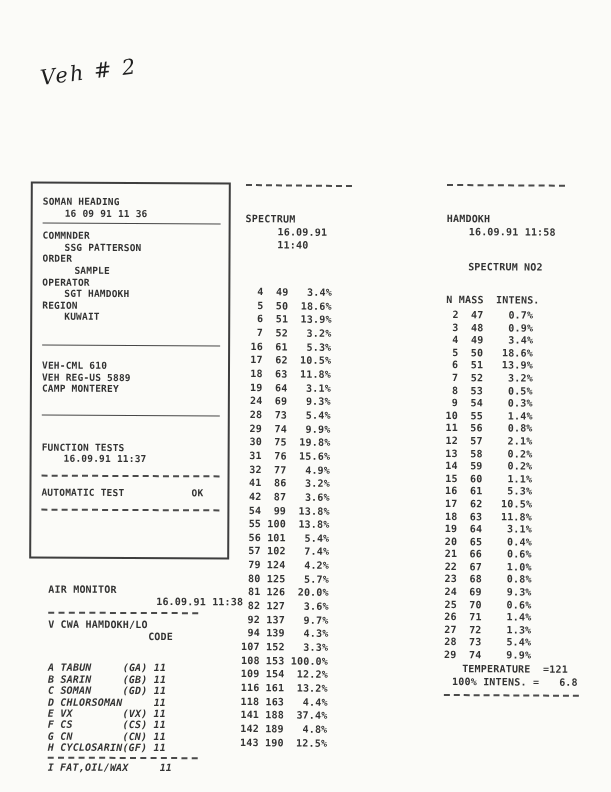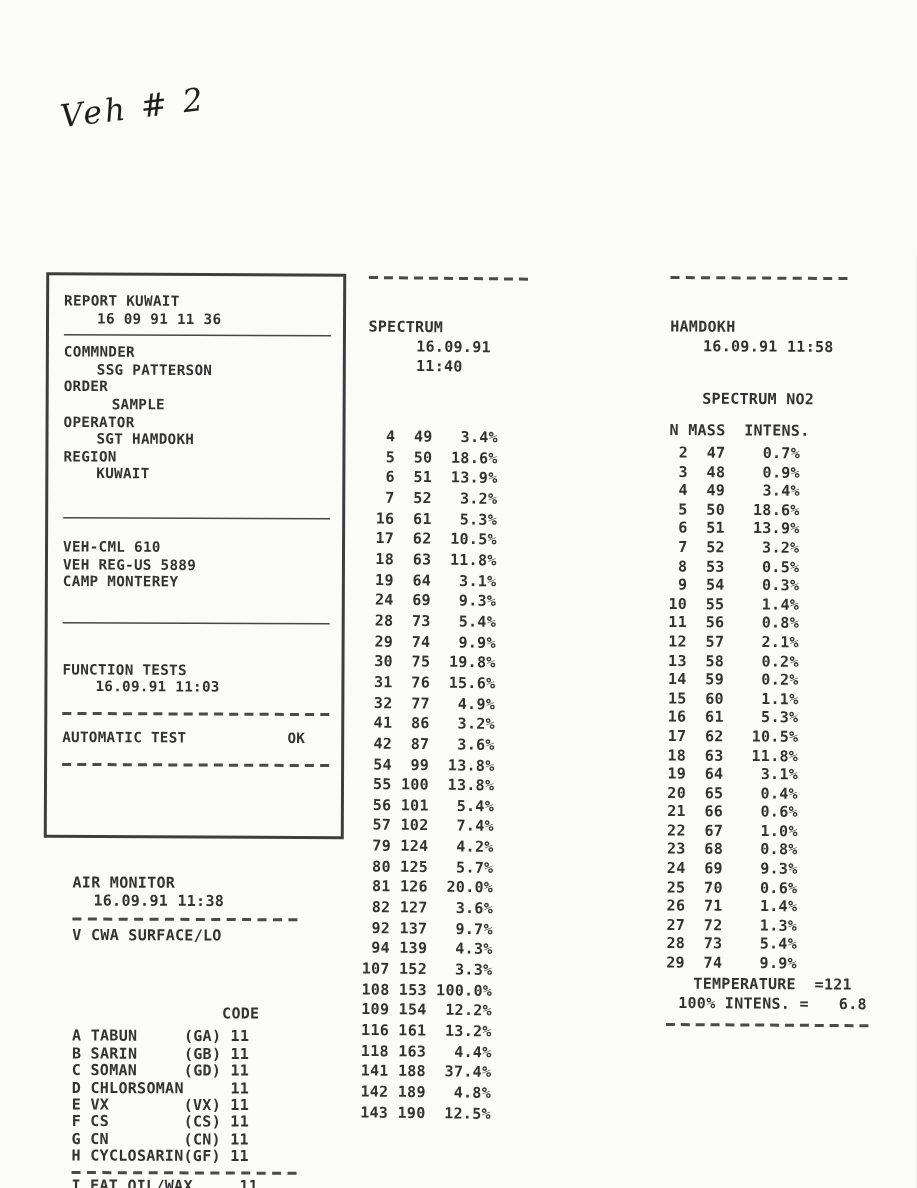--- a/index.html
+++ b/index.html
@@ -40,21 +40,21 @@
     position: absolute;
     left: 30px; top: 182px;
     width: 200px; height: 377px;
     border: 2px solid #3e3e3e;
     transform: rotate(0.25deg);
     padding: 12px 8px 0 10px;
     font-size: 9.5px;
     line-height: 11.6px;
     box-sizing: border-box;
   }
-  .ind1 { padding-left: 14px; }
+  .ind1 { padding-left: 14px; text-align: right; }
   .ind2 { padding-left: 22px; }
   .ind3 { padding-left: 32px; }
   .receipt .r1 { margin: 4px 0 6px 0; }
   .receipt .r2 { margin: 22px 0 14px 0; }
   .receipt .r3 { margin: 20px 0 0 0; }
   .receipt .ft { margin-top: 26px; }
   .receipt .r4 { margin: 10px 0 10px 0; }
   .receipt .r5 { margin: 10px 0 0 0; }
   .autotest { display: flex; gap: 13px; }
   .autotest .result { margin-left: auto; padding-right: 16px; }
@@ -63,22 +63,22 @@
   .airmon {
     position: absolute;
     left: 48px; top: 584px;
     width: 195px;
     font-size: 10px;
     line-height: 11.6px;
     transform: rotate(0.2deg);
   }
   .airmon .r6 { width: 150px; margin: 5px 0; }
   .airmon .mode { margin-top: 4px; }
-  .airmon .code-hdr { padding-left: 100px; margin-top: 40px; }
-  .agent-list { margin-top: 4px; line-height: 11.4px; white-space: pre; }
+  .airmon .code-hdr { padding-left: 100px; }
+  .agent-list { margin-top: 20px; line-height: 11.4px; white-space: pre; font-style: italic; }
 
   
   .col-spectrum {
     position: absolute;
     left: 246px; top: 184px;
     width: 118px;
     font-size: 10px;
     line-height: 13px;
     transform: rotate(0.6deg);
     transform-origin: top left;
@@ -92,66 +92,66 @@
     left: 447px; top: 184px;
     width: 142px;
     font-size: 10px;
     line-height: 13px;
     transform: rotate(0.35deg);
     transform-origin: top left;
   }
   .col-spectra .toprule { width: 118px; margin-bottom: 26px; }
   .flexline { display: flex; justify-content: center; white-space: pre; }
   .specno { width: 118px; margin-top: 22px; }
-  .thead { margin-top: 8px; white-space: pre; }
+  .thead { margin-top: 20px; white-space: pre; }
   .col-spectra .tbody { margin-top: 3px; line-height: 12.6px; }
   .temp},  
   .templine { width: 142px; margin-top: 24px; }
   .intline { width: 142px; gap: 20px; }
   .botrule { width: 135px; margin-top: 6px; }
 </style>
 </head>
 <body>
 
 <div class="page">
 
   <div class="handwriting">Veh # 2</div>
 
   <div class="receipt print">
-    <div>REPORT KUWAIT</div>
+    <div>SOMAN HEADING</div>
     <div class="ind2">16 09 91 11 36</div>
     <div class="rule r1"></div>
     <div>COMMNDER</div>
     <div class="ind2">SSG PATTERSON</div>
     <div>ORDER</div>
     <div class="ind3">SAMPLE</div>
     <div>OPERATOR</div>
     <div class="ind2">SGT HAMDOKH</div>
     <div>REGION</div>
     <div class="ind2">KUWAIT</div>
     <div class="rule r2"></div>
     <div>VEH-CML 610</div>
     <div>VEH REG-US 5889</div>
     <div>CAMP MONTEREY</div>
     <div class="rule r3"></div>
     <div class="ft">FUNCTION TESTS</div>
-    <div class="ind2">16.09.91 11:03</div>
+    <div class="ind2">16.09.91 11:37</div>
     <div class="rule dashed r4"></div>
     <div class="autotest">
       <span>AUTOMATIC TEST</span>
       <span class="result">OK</span>
     </div>
     <div class="rule dashed r5"></div>
   </div>
 
   <div class="airmon print">
     <div>AIR MONITOR</div>
     <div class="ind1">16.09.91 11:38</div>
     <div class="rule dashed r6"></div>
-    <div class="mode">V CWA SURFACE/LO</div>
+    <div class="mode">V CWA HAMDOKH/LO</div>
     <div class="code-hdr">CODE</div>
     <div class="agent-list"><div>A TABUN     (GA) 11</div><div>B SARIN     (GB) 11</div><div>C SOMAN     (GD) 11</div><div>D CHLORSOMAN     11</div><div>E VX        (VX) 11</div><div>F CS        (CS) 11</div><div>G CN        (CN) 11</div><div>H CYCLOSARIN(GF) 11</div><div class="rule dashed" style="width: 150px; margin: 3px 0px;"></div><div>I FAT,OIL/WAX     11</div></div>
   </div>
 
   <div class="col-spectrum print">
     <div class="rule dashed toprule"></div>
     <div>SPECTRUM</div>
     <div class="ind3">16.09.91 11:40</div>
     <div class="tbody pre"><div>  4  49   3.4%</div><div>  5  50  18.6%</div><div>  6  51  13.9%</div><div>  7  52   3.2%</div><div> 16  61   5.3%</div><div> 17  62  10.5%</div><div> 18  63  11.8%</div><div> 19  64   3.1%</div><div> 24  69   9.3%</div><div> 28  73   5.4%</div><div> 29  74   9.9%</div><div> 30  75  19.8%</div><div> 31  76  15.6%</div><div> 32  77   4.9%</div><div> 41  86   3.2%</div><div> 42  87   3.6%</div><div> 54  99  13.8%</div><div> 55 100  13.8%</div><div> 56 101   5.4%</div><div> 57 102   7.4%</div><div> 79 124   4.2%</div><div> 80 125   5.7%</div><div> 81 126  20.0%</div><div> 82 127   3.6%</div><div> 92 137   9.7%</div><div> 94 139   4.3%</div><div>107 152   3.3%</div><div>108 153 100.0%</div><div>109 154  12.2%</div><div>116 161  13.2%</div><div>118 163   4.4%</div><div>141 188  37.4%</div><div>142 189   4.8%</div><div>143 190  12.5%</div></div>
   </div>

